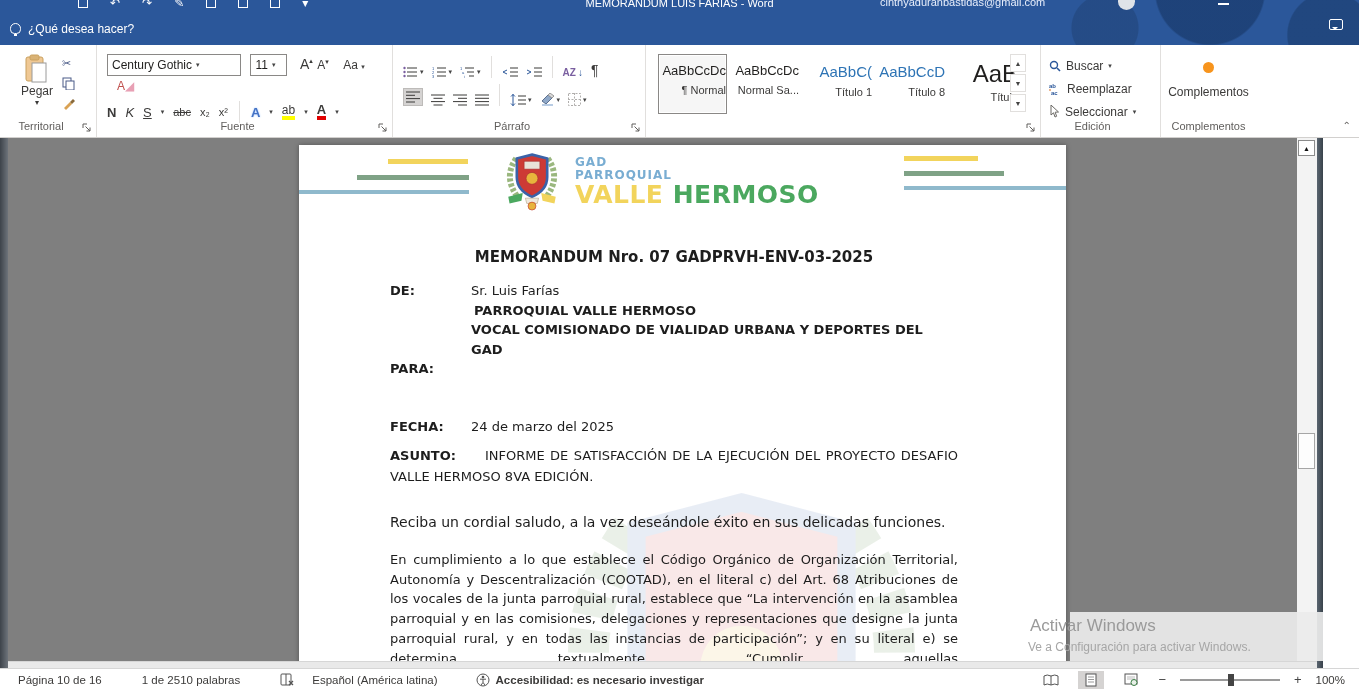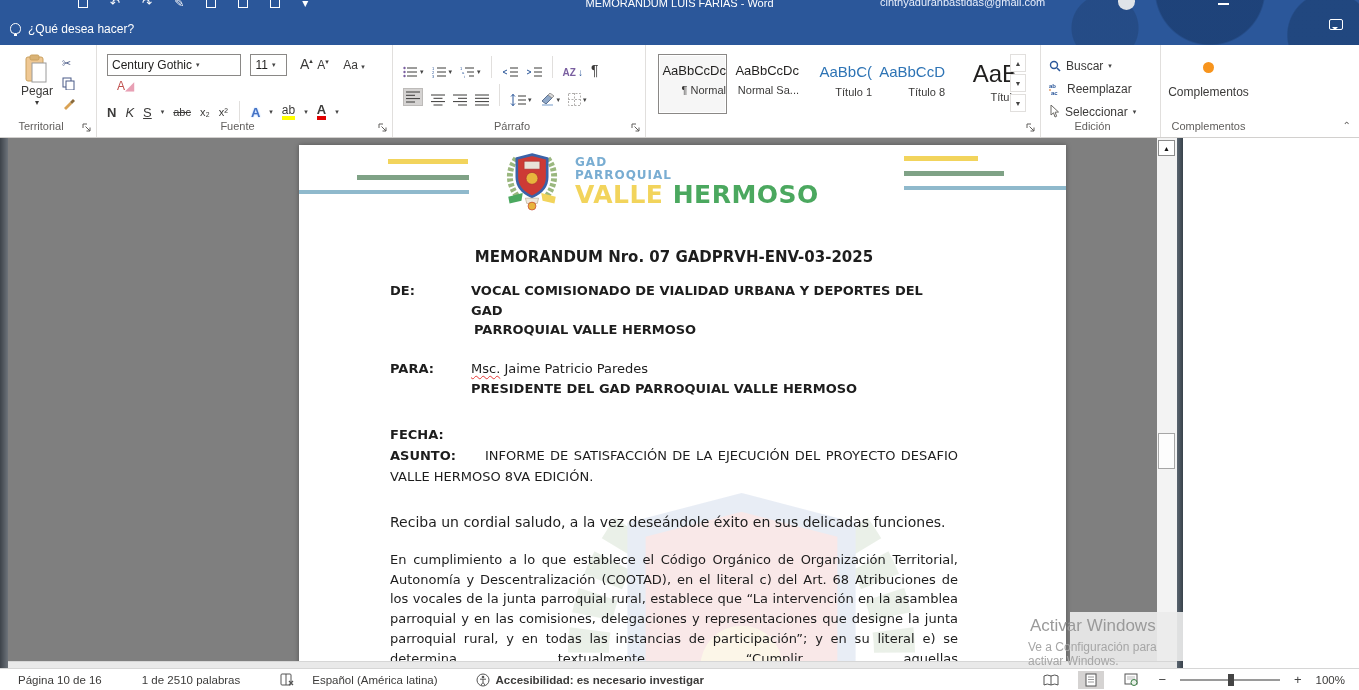--- a/index.html
+++ b/index.html
@@ -67,21 +67,21 @@
   .stylescroll { position:absolute; right:14px; top:9px; width:16px; display:flex; flex-direction:column; gap:2px; }
   .stylescroll .sbtn { height:18px; border:1px solid #e1dfdd; background:#fff; font-size:7px; color:#444; text-align:center; line-height:17px; }
   .g-edit { width:120px; padding-left:8px; }
   .editrow { display:flex; align-items:center; gap:5px; font-size:12px; color:#3b3a39; height:23px; }
   .g-add { width:96px; }
   .addbtn { text-align:center; font-size:12px; color:#3b3a39; padding-top:8px; }
   .adddot { width:11px; height:11px; border-radius:50%; background:#f7941d; margin:0 auto 12px; }
   .ribbon-collapse { position:absolute; right:8px; bottom:6px; font-size:10px; color:#605e5c; }
 
   
-  .canvas { position:absolute; top:138px; left:0; width:1183px; height:530px; background:#7f7f7f; overflow:hidden; }
+  .canvas { position:absolute; top:138px; left:0; width:1323px; height:530px; background:#7f7f7f; overflow:hidden; }
   .left-edge { position:absolute; left:0; top:0; width:8px; height:100%; background:linear-gradient(to right,#3d434a,#6d737a); z-index:6; }
   .right-edge { position:absolute; right:0; top:0; width:6px; height:100%; background:linear-gradient(to right,#5a6570,#39424b); z-index:6; }
   .hstrip { position:absolute; left:8px; right:6px; bottom:0; height:7px; background:#e9e9e9; border-top:1px solid #d6d6d6; z-index:5; }
   .page { position:absolute; left:299px; top:7px; width:767px; height:620px; background:#fff; box-shadow:0 0 5px rgba(0,0,0,.35); color:#1d1d1d; font-family:"DejaVu Sans", sans-serif; }
 
   .hline { position:absolute; height:5px; }
   .logo-wrap { position:absolute; left:200px; top:5px; display:flex; align-items:center; gap:10px; }
   .logotext .l1 { font-size:12px; font-weight:bold; color:#79add2; letter-spacing:1px; line-height:13px; }
   .logotext .l2 { font-size:25px; font-weight:900; line-height:25px; letter-spacing:.5px; }
   .lv { color:#f2d45c; } .lh { color:#4ba85f; }
@@ -483,35 +483,33 @@
         <circle cx="50" cy="42" r="9" fill="#e8b43c"></circle>
         <path d="M40 72 H60 L58 80 H42 Z" fill="#efe9dd"></path>
       </svg>
 
       <div class="doc-body">
         <div class="memo-title">MEMORANDUM Nro. 07 GADPRVH-ENV-03-2025</div>
 
         <div class="field" style="top:136px">
           <div class="fl">DE:</div>
           <div>
+            <div>Sr. Luis Farías</div>
+            <div class="bold" style="padding-left:3px">PARROQUIAL VALLE HERMOSO</div>
             <div class="bold">VOCAL COMISIONADO DE VIALIDAD URBANA Y DEPORTES DEL GAD</div>
-            <div class="bold" style="padding-left:3px">PARROQUIAL VALLE HERMOSO</div>
           </div>
         </div>
 
         <div class="field" style="top:214px">
           <div class="fl">PARA:</div>
-          <div>
-            <div><span class="misspell">Msc.</span><span> Jaime Patricio Paredes</span></div>
-            <div class="bold">PRESIDENTE DEL GAD PARROQUIAL VALLE HERMOSO</div>
-          </div>
         </div>
 
-        <div class="field" style="top:280px">
+        <div class="field" style="top:272px">
           <div class="fl">FECHA:</div>
+          <div>24 de marzo del 2025</div>
         </div>
 
         <div class="asunto">
           <span class="fl">ASUNTO:</span><span>INFORME DE SATISFACCIÓN DE LA EJECUCIÓN DEL PROYECTO DESAFIO VALLE HERMOSO 8VA EDICIÓN.</span>
         </div>
 
         <div class="greeting">Reciba un cordial saludo, a la vez deseándole éxito en sus delicadas funciones.</div>
         <div class="bodypar">En cumplimiento a lo que establece el Código Orgánico de Organización Territorial, Autonomía y Descentralización (COOTAD), en el literal c) del Art. 68 Atribuciones de los vocales de la junta parroquial rural, establece que “La intervención en la asamblea parroquial y en las comisiones, delegaciones y representaciones que designe la junta parroquial rural, y en todas las instancias de participación”; y en su literal e) se determina textualmente “Cumplir aquellas</div>
       </div>
     </div>

